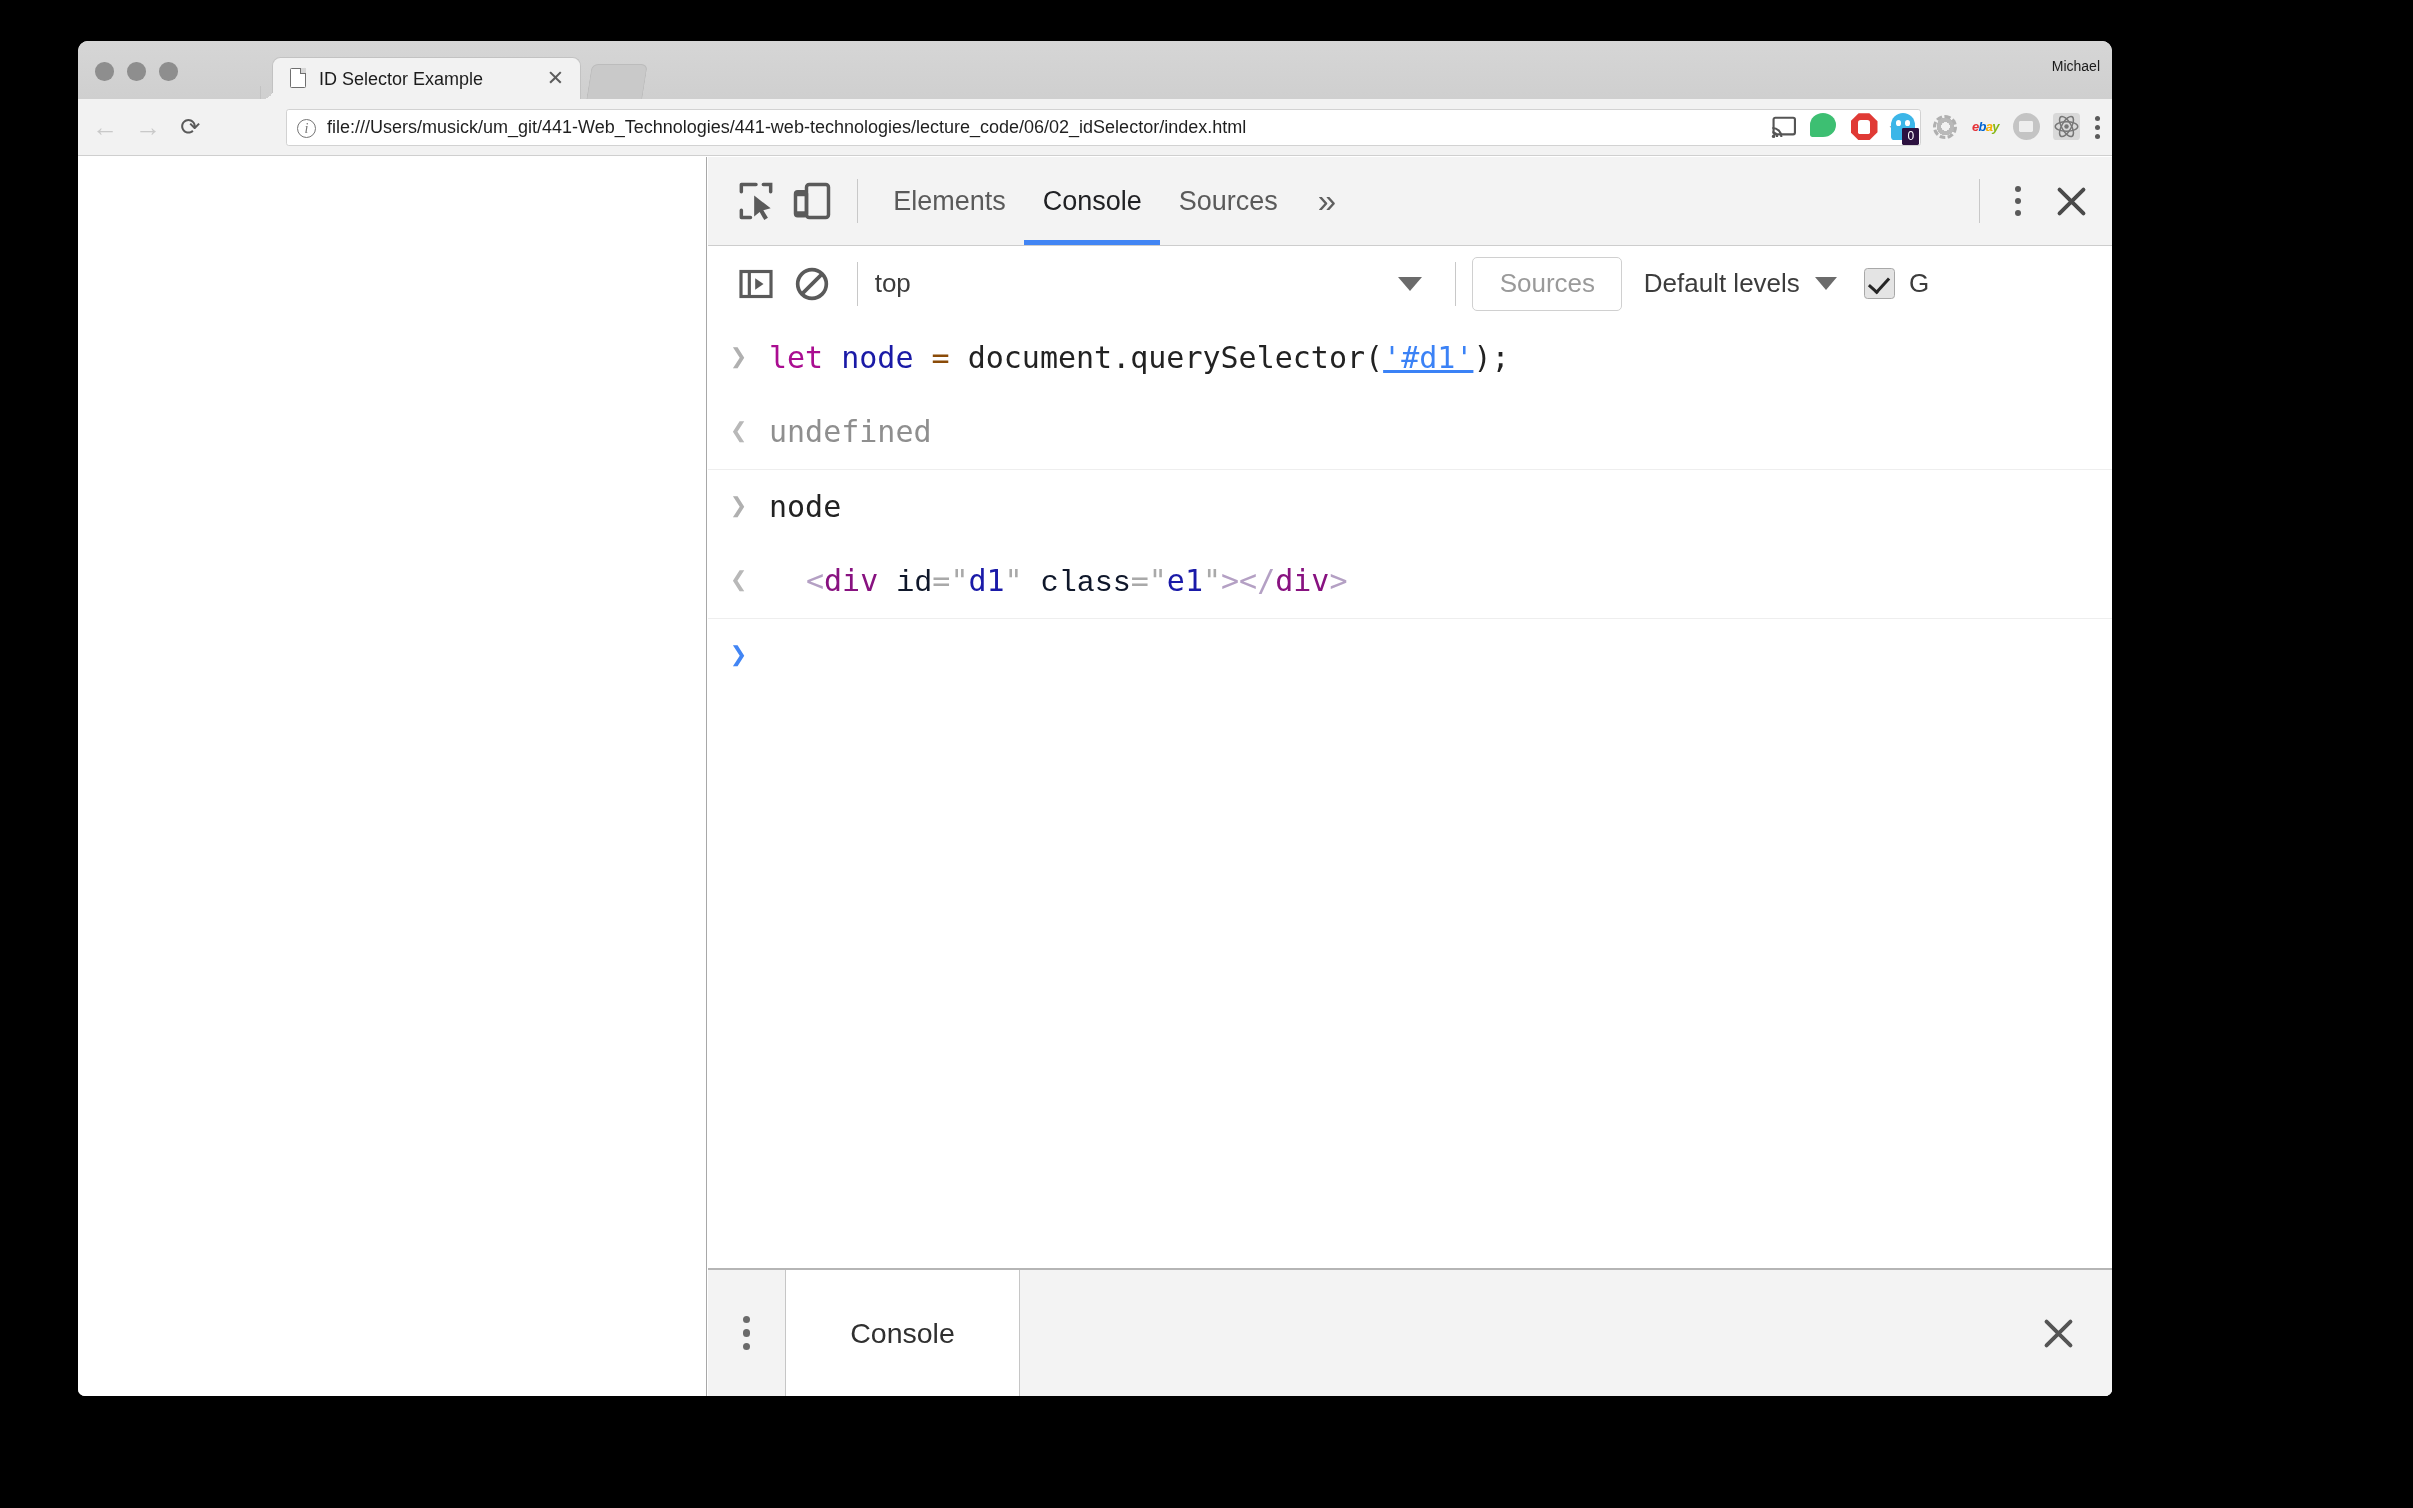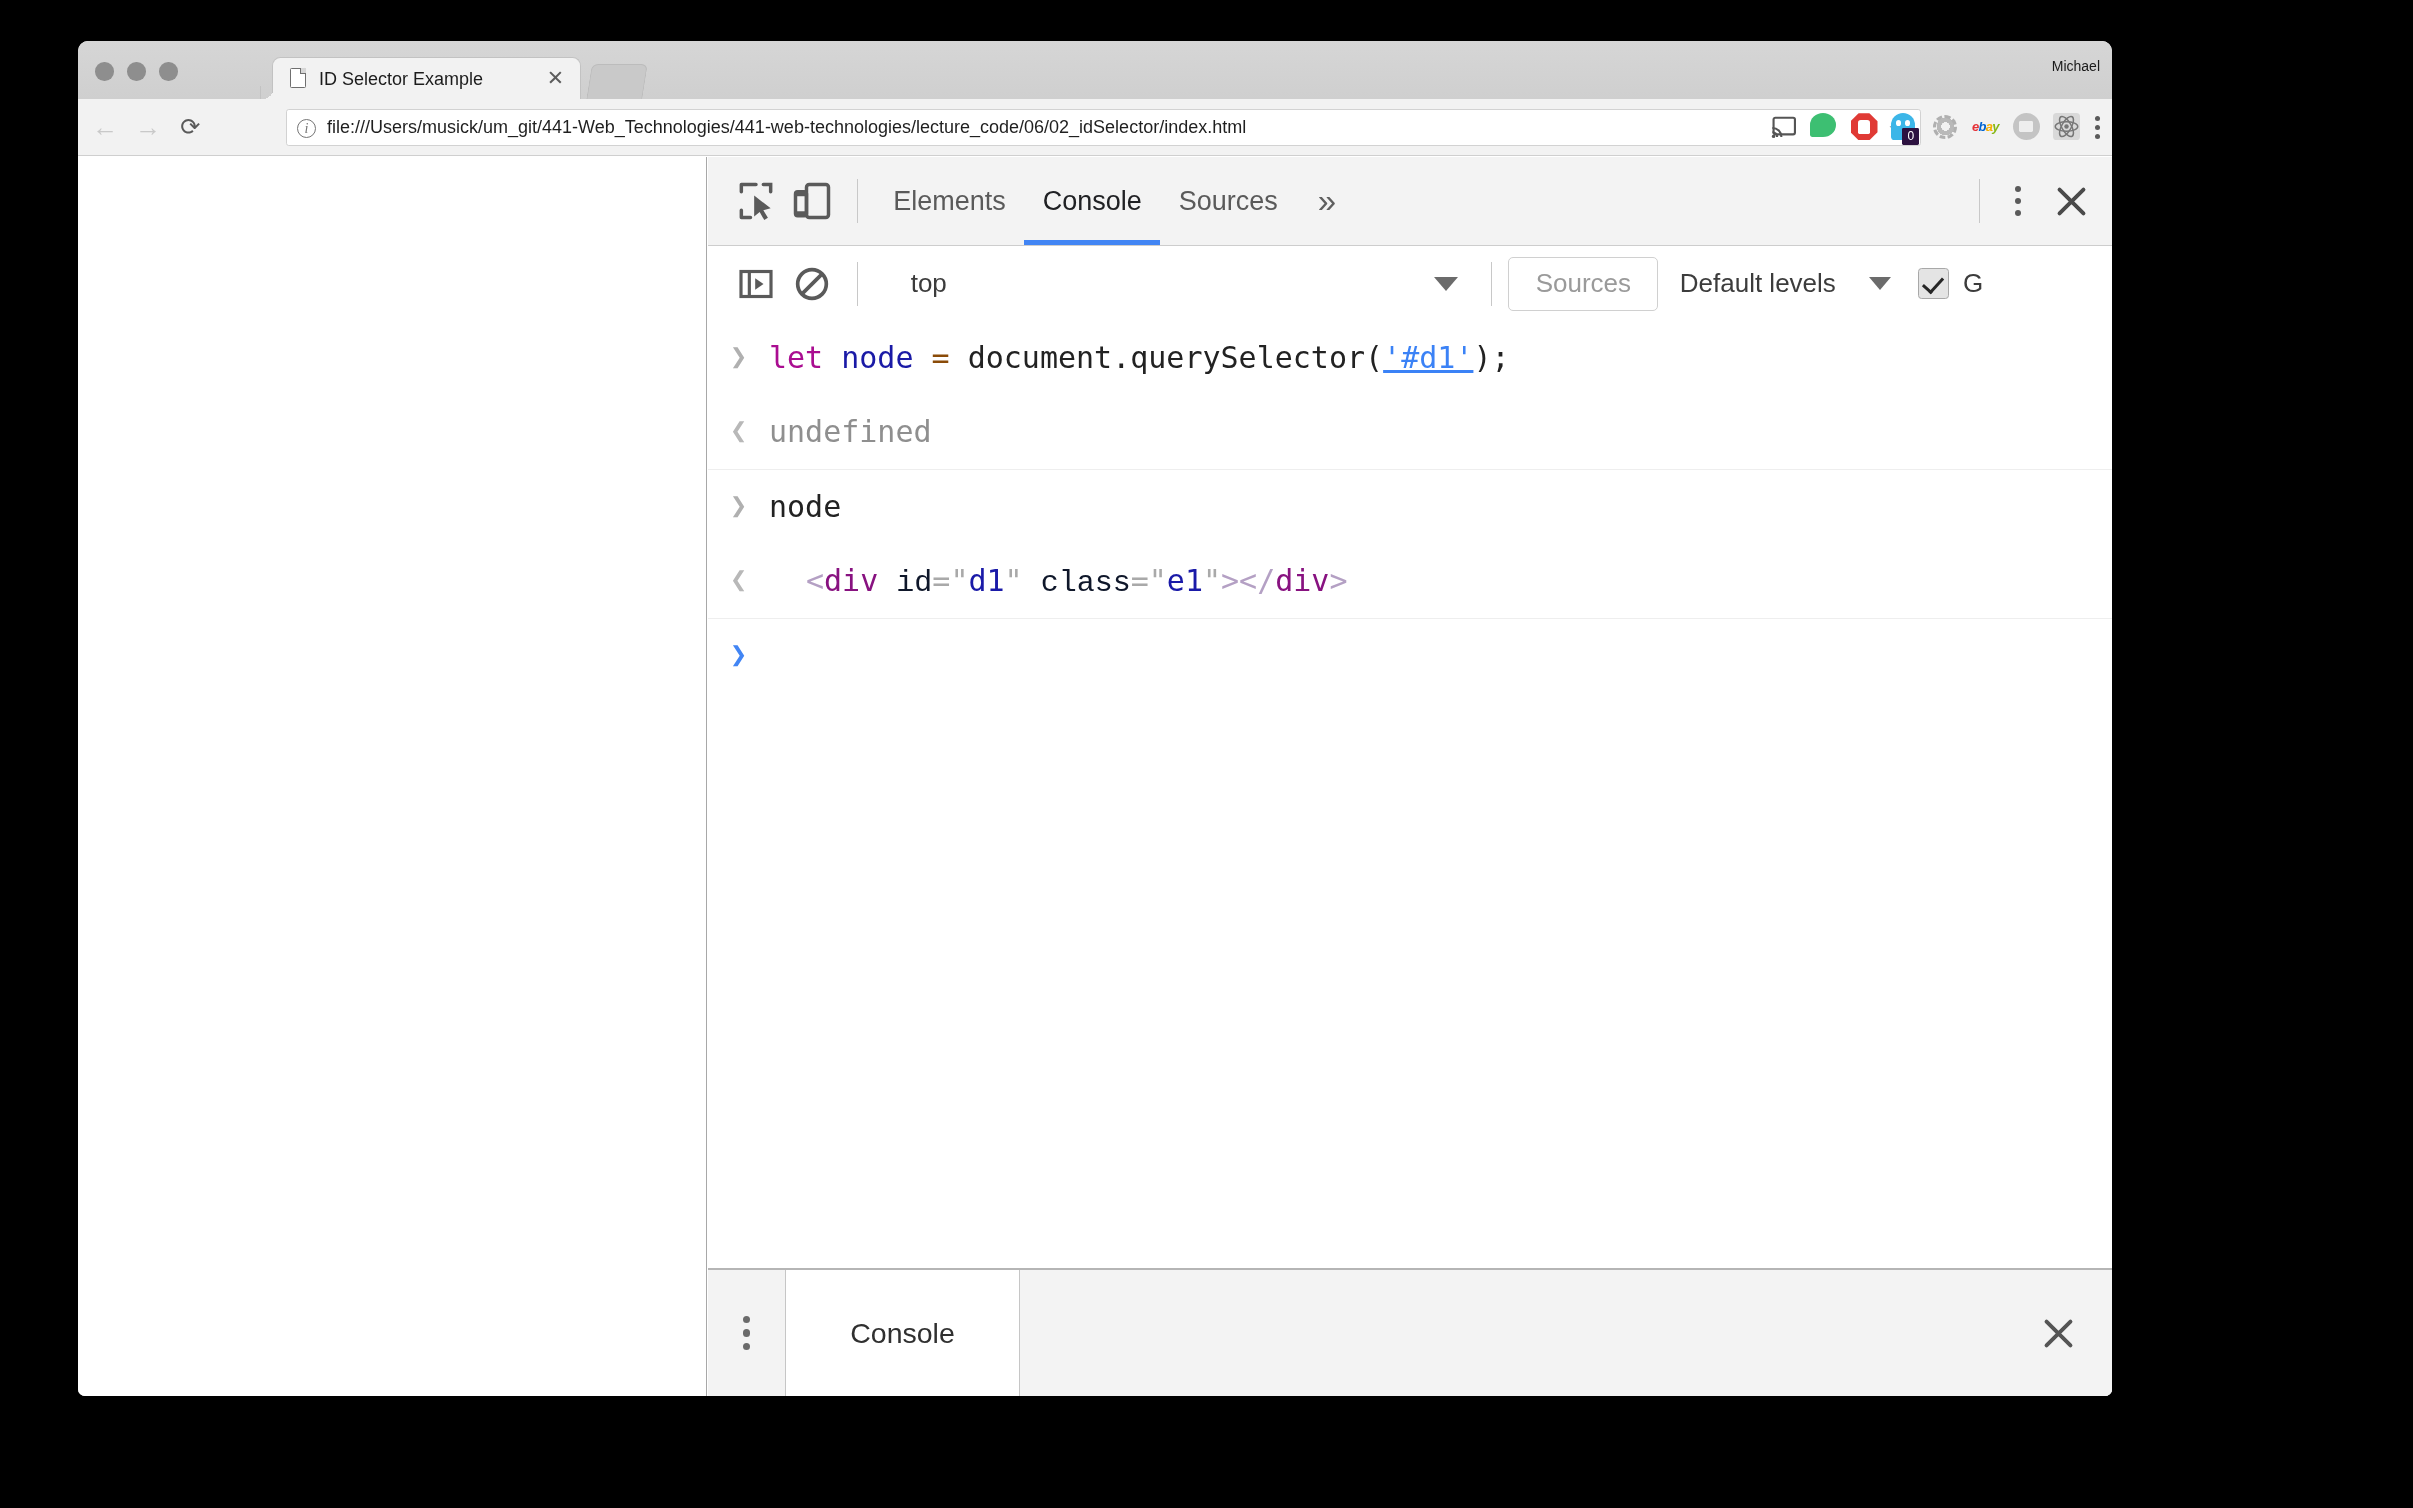--- a/index.html
+++ b/index.html
@@ -416,21 +416,20 @@
     background: #ffffff;
     border-bottom: 0.7px solid #d8d8d8;
     display: flex;
     align-items: center;
   }
   .ctx-select {
     display: flex;
     align-items: center;
     width: 563px;
     flex: none;
-    margin-left: 36px;
   }
   .ctx-label {
     font-size: 26px;
     color: #3c3c3c;
   }
   .caret {
     width: 0; height: 0;
     border-left: 12px solid transparent;
     border-right: 12px solid transparent;
     border-top: 14.2px solid #6b6b6b;
@@ -448,21 +447,21 @@
     box-sizing: border-box;
     flex: none;
   }
   .filter-box span {
     font-size: 26px;
     color: #9a9a9a;
   }
   .levels {
     display: flex;
     align-items: center;
-    gap: 33px;
+    gap: 15px;
     margin-left: 21.4px;
     flex: none;
   }
   .levels-label {
     font-size: 26px;
     color: #3c3c3c;
     white-space: nowrap;
   }
   .caret-sm {
     width: 0; height: 0;

